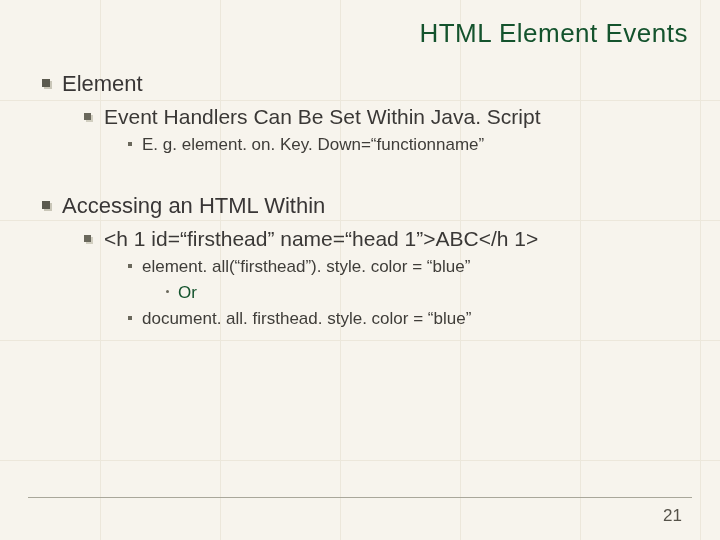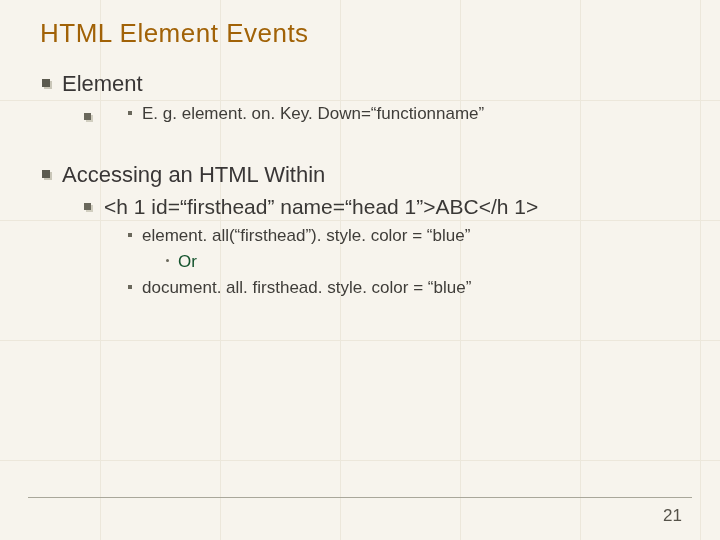--- a/index.html
+++ b/index.html
@@ -18,24 +18,24 @@
     position: relative;
     overflow: hidden;
   }
   .slide {
     box-sizing: border-box;
     padding: 18px 32px 30px 40px;
     height: 100%;
     position: relative;
   }
   .title {
-    text-align: left;
+    text-align: right;
     font-size: 26px;
     font-weight: 400;
-    color: #a16207;
+    color: #14532d;
     margin-bottom: 20px;
     letter-spacing: 0.5px;
   }
   ul {
     list-style: none;
     margin: 0;
     padding: 0;
   }
   li {
     line-height: 1.35;
@@ -145,20 +145,21 @@
 <body>
 
 <div class="slide">
   <div class="title">HTML Element Events</div>
 
   <ul class="lvl1">
     <li>
       <span>Element</span>
       <ul class="lvl2">
         <li>
+          <span>Event Handlers Can Be Set Within Java. Script</span>
           <ul class="lvl3">
             <li>
               <span>E. g. element. on. Key. Down=“functionname”</span>
             </li>
           </ul>
         </li>
       </ul>
     </li>
 
     <li class="gap">

